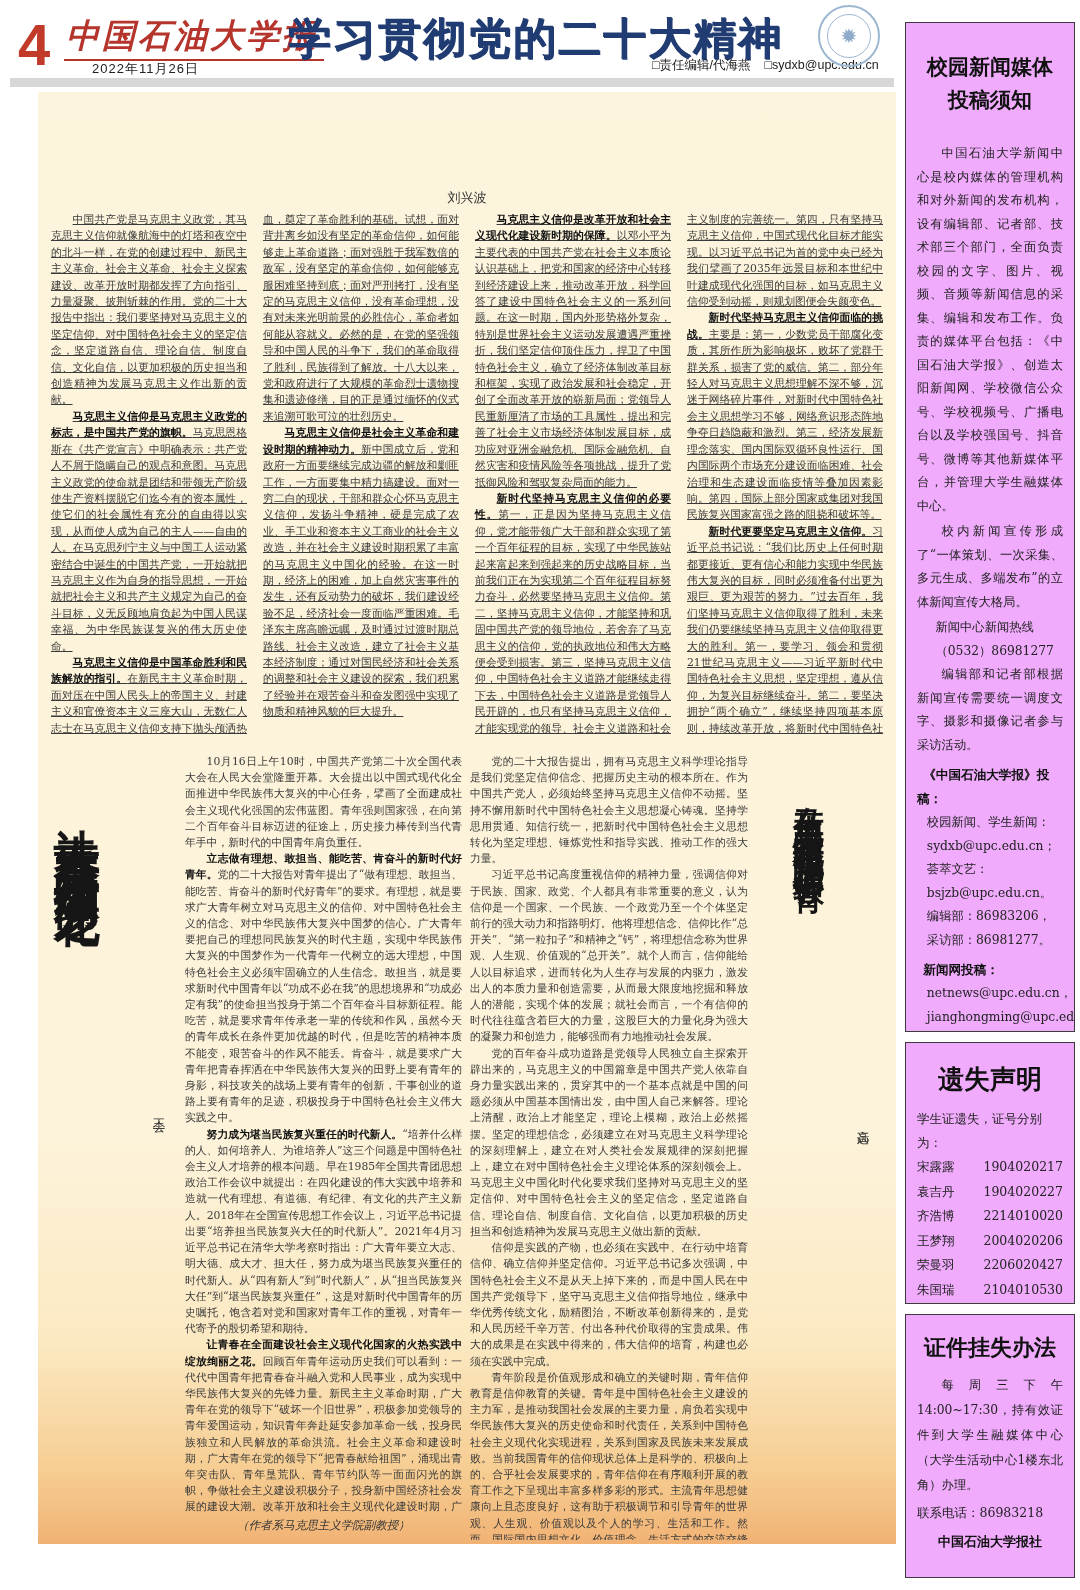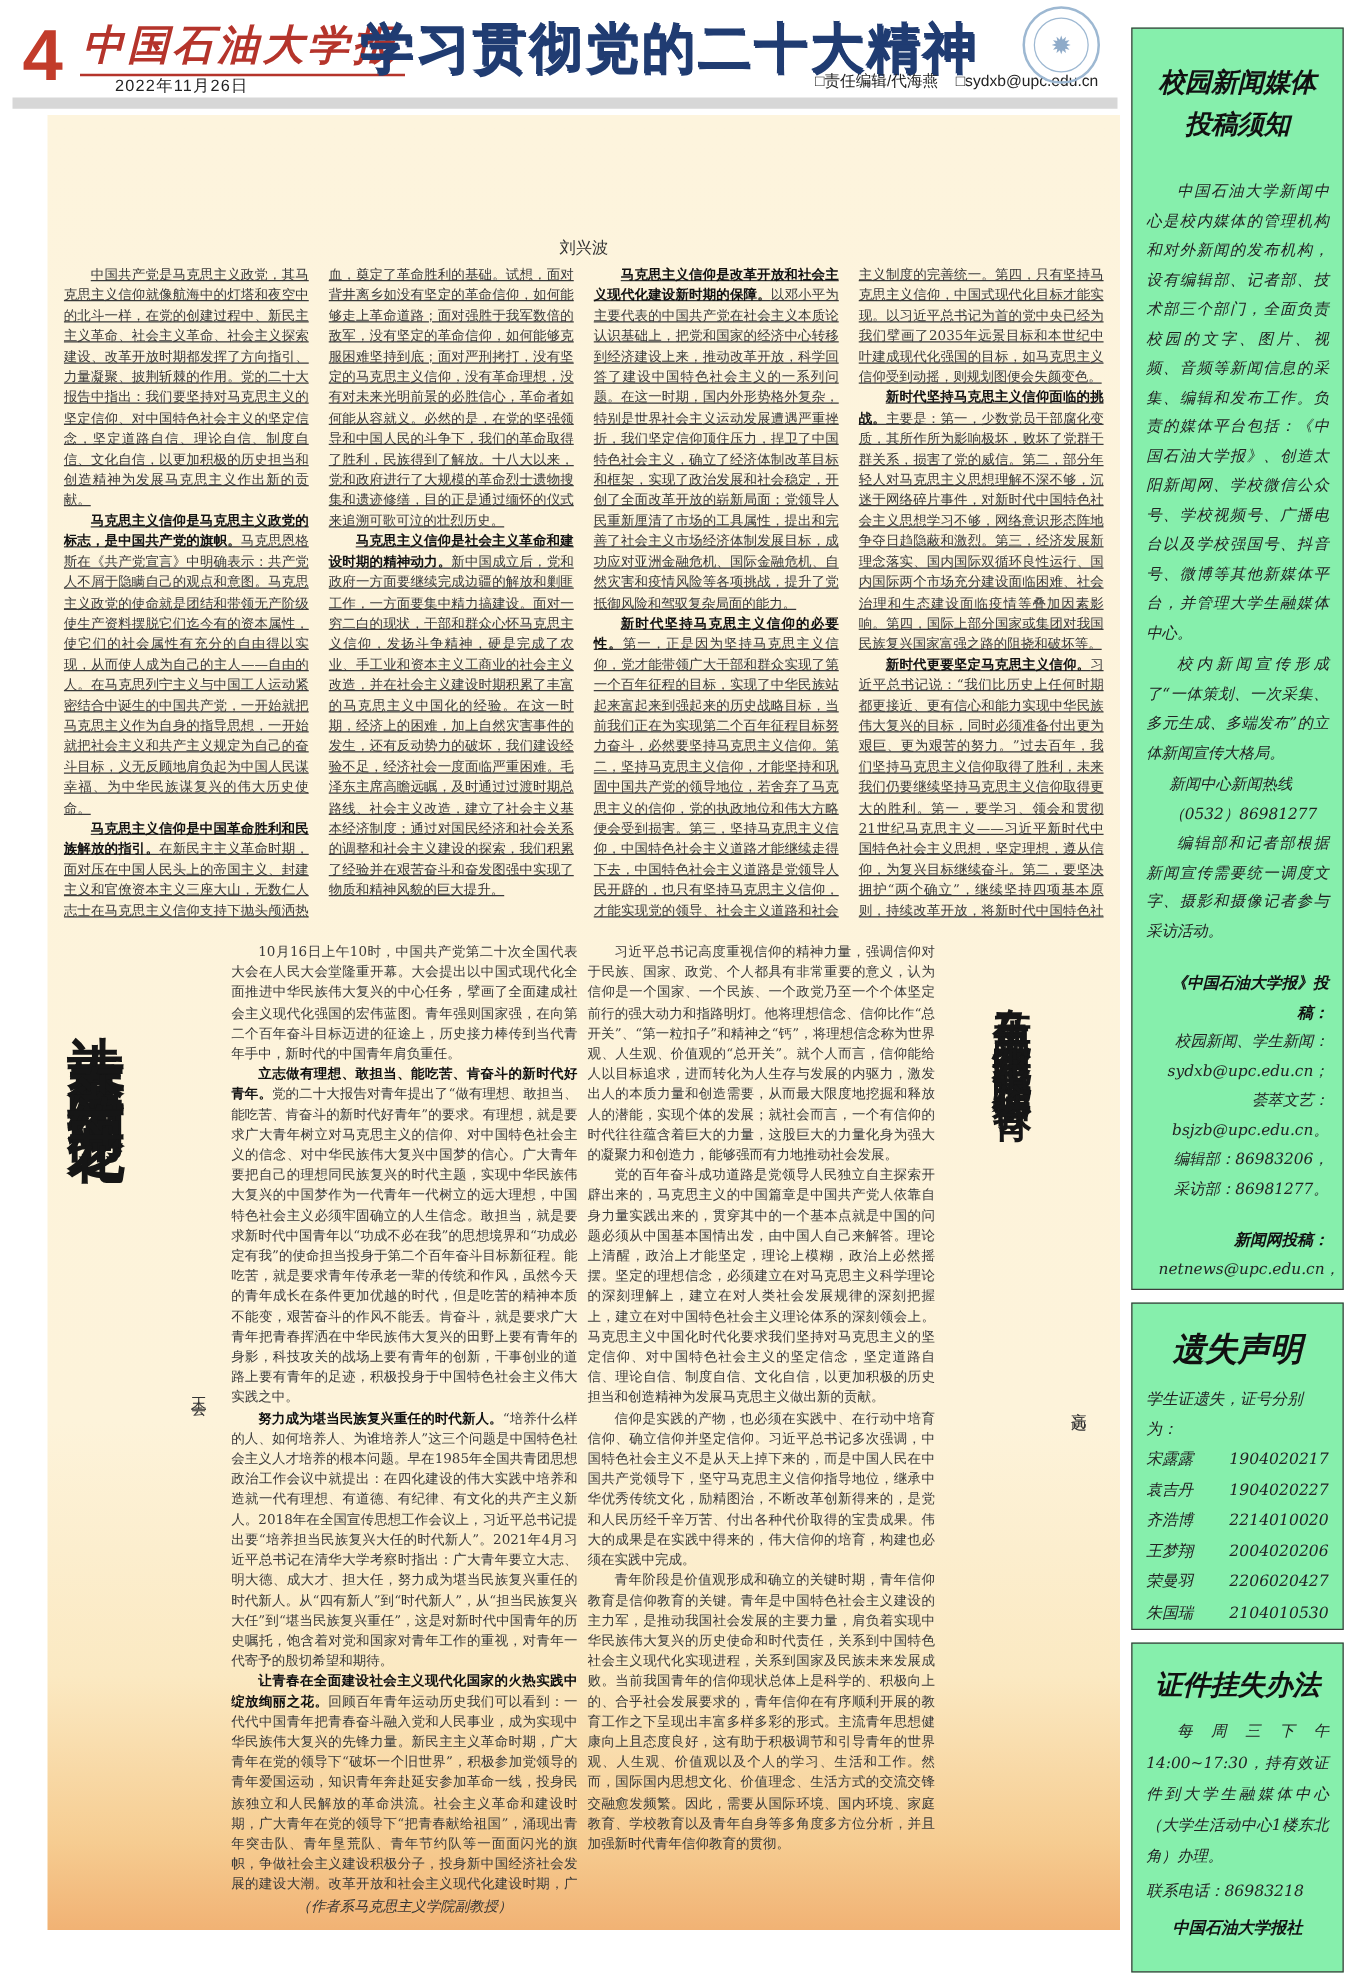--- a/index.html
+++ b/index.html
@@ -45,34 +45,34 @@
   .vauthor.wanghui{left:112px;top:1016px;}
   .vauthor.gaoyuan{left:816px;top:1028px;}
   .bcol{position:absolute;top:662px;height:786px;display:flex;flex-direction:column;}
   .bcol .art-body{flex:1;overflow:hidden;font-size:10.8px;line-height:16.2px;text-align:justify;color:#3a3a3a;}
   .bcol .art-body p{margin:0;text-indent:2em;}
   .bcol .art-body p b{color:#111;}
   .bcol .art-attr{height:22px;font-size:11.5px;text-align:center;padding-top:4px;}
   .bcol.c1{left:147px;width:277px;}
   .bcol.c2{left:432px;width:278px;}
   
-  .sbox{position:absolute;left:905px;width:170px;border:1.5px solid #3c3c3c;background:#86efac;
-    box-sizing:border-box;padding:12px 11px;overflow:hidden;font-style:italic;}
+  .sbox{position:absolute;left:905px;width:170px;border:1.5px solid #3c3c3c;background:#f0abfc;
+    box-sizing:border-box;padding:12px 11px;overflow:hidden;}
   .sbox.notice{top:22px;height:1010px;}
   .sbox.lost{top:1042px;height:262px;}
   .sbox.reloss{top:1314px;height:264px;}
   .s-title{font-family:"Liberation Sans",sans-serif;font-weight:bold;color:#111;
     text-align:center;line-height:1.55;}
   .notice .s-title{font-size:21px;margin:16px 0 26px;}
   .lost .s-title{font-size:26px;margin:4px 0 8px;}
   .reloss .s-title{font-size:22px;margin:4px 0 8px;}
   .s-par{font-size:12.3px;line-height:23.5px;text-align:justify;text-indent:2em;margin:0 0 2px;color:#222;}
   .s-line{font-size:12.3px;line-height:23.5px;color:#222;}
   .s-line.ind1{text-indent:1.5em;}
-  .contact{margin-top:17px;text-align:right;}
+  .contact{margin-top:6px;}
   .contact .c-head{font-family:"Liberation Sans",sans-serif;font-weight:bold;font-size:12.6px;
     line-height:24px;color:#111;text-indent:0.5em;}
   .contact .c-line{font-size:12.3px;line-height:23.5px;text-indent:0.8em;color:#222;
     font-family:"DejaVu Serif","Liberation Serif",serif;}
   .lost-intro,.lost-outro{font-size:12.5px;line-height:24px;color:#222;}
   .lost-row{display:flex;font-size:12.5px;line-height:24.5px;color:#222;}
   .lost-row .nm{width:62px;text-align:left;margin-right:8px;}
   .reloss .s-par{line-height:25px;}
   .reloss .phone{font-size:12.5px;line-height:25px;color:#222;}
   .reloss .sig{font-family:"Liberation Sans",sans-serif;font-weight:bold;font-size:13px;
@@ -117,20 +117,21 @@
       <p><b>立志做有理想、敢担当、能吃苦、肯奋斗的新时代好青年。</b><span>党的二十大报告对青年提出了“做有理想、敢担当、能吃苦、肯奋斗的新时代好青年”的要求。有理想，就是要求广大青年树立对马克思主义的信仰、对中国特色社会主义的信念、对中华民族伟大复兴中国梦的信心。广大青年要把自己的理想同民族复兴的时代主题，实现中华民族伟大复兴的中国梦作为一代青年一代树立的远大理想，中国特色社会主义必须牢固确立的人生信念。敢担当，就是要求新时代中国青年以“功成不必在我”的思想境界和“功成必定有我”的使命担当投身于第二个百年奋斗目标新征程。能吃苦，就是要求青年传承老一辈的传统和作风，虽然今天的青年成长在条件更加优越的时代，但是吃苦的精神本质不能变，艰苦奋斗的作风不能丢。肯奋斗，就是要求广大青年把青春挥洒在中华民族伟大复兴的田野上要有青年的身影，科技攻关的战场上要有青年的创新，干事创业的道路上要有青年的足迹，积极投身于中国特色社会主义伟大实践之中。</span></p>
       <p><b>努力成为堪当民族复兴重任的时代新人。</b><span>“培养什么样的人、如何培养人、为谁培养人”这三个问题是中国特色社会主义人才培养的根本问题。早在1985年全国共青团思想政治工作会议中就提出：在四化建设的伟大实践中培养和造就一代有理想、有道德、有纪律、有文化的共产主义新人。2018年在全国宣传思想工作会议上，习近平总书记提出要“培养担当民族复兴大任的时代新人”。2021年4月习近平总书记在清华大学考察时指出：广大青年要立大志、明大德、成大才、担大任，努力成为堪当民族复兴重任的时代新人。从“四有新人”到“时代新人”，从“担当民族复兴大任”到“堪当民族复兴重任”，这是对新时代中国青年的历史嘱托，饱含着对党和国家对青年工作的重视，对青年一代寄予的殷切希望和期待。</span></p>
       <p><b>让青春在全面建设社会主义现代化国家的火热实践中绽放绚丽之花。</b><span>回顾百年青年运动历史我们可以看到：一代代中国青年把青春奋斗融入党和人民事业，成为实现中华民族伟大复兴的先锋力量。新民主主义革命时期，广大青年在党的领导下“破坏一个旧世界”，积极参加党领导的青年爱国运动，知识青年奔赴延安参加革命一线，投身民族独立和人民解放的革命洪流。社会主义革命和建设时期，广大青年在党的领导下“把青春献给祖国”，涌现出青年突击队、青年垦荒队、青年节约队等一面面闪光的旗帜，争做社会主义建设积极分子，投身新中国经济社会发展的建设大潮。改革开放和社会主义现代化建设时期，广大青年在党的领导下“团结起来，振兴中华”，积极参加青年志愿者行动、中国青年创业行动，争做“青年文明号”，投身中国特色社会主义事业的生动实践。新时代中国特色社会主义时期，广大青年在党的领导下投身全面建成小康社会、全面建设社会主义现代化国家的历史进程，他们积极参与脱贫攻坚、乡村振兴、疫情防控，用臂膀扛起如山的责任，展现出青春激昂的风采。</span></p>
 
     </div>
     <div class="art-attr attr">（作者系马克思主义学院副教授）</div>
   </div>
 
   <div class="bcol c2">
     <div class="art-body">
+      <p><b></b><span>党的二十大报告提出，拥有马克思主义科学理论指导是我们党坚定信仰信念、把握历史主动的根本所在。作为中国共产党人，必须始终坚持马克思主义信仰不动摇。坚持不懈用新时代中国特色社会主义思想凝心铸魂。坚持学思用贯通、知信行统一，把新时代中国特色社会主义思想转化为坚定理想、锤炼党性和指导实践、推动工作的强大力量。</span></p>
       <p><b></b><span>习近平总书记高度重视信仰的精神力量，强调信仰对于民族、国家、政党、个人都具有非常重要的意义，认为信仰是一个国家、一个民族、一个政党乃至一个个体坚定前行的强大动力和指路明灯。他将理想信念、信仰比作“总开关”、“第一粒扣子”和精神之“钙”，将理想信念称为世界观、人生观、价值观的“总开关”。就个人而言，信仰能给人以目标追求，进而转化为人生存与发展的内驱力，激发出人的本质力量和创造需要，从而最大限度地挖掘和释放人的潜能，实现个体的发展；就社会而言，一个有信仰的时代往往蕴含着巨大的力量，这股巨大的力量化身为强大的凝聚力和创造力，能够强而有力地推动社会发展。</span></p>
       <p><b></b><span>党的百年奋斗成功道路是党领导人民独立自主探索开辟出来的，马克思主义的中国篇章是中国共产党人依靠自身力量实践出来的，贯穿其中的一个基本点就是中国的问题必须从中国基本国情出发，由中国人自己来解答。理论上清醒，政治上才能坚定，理论上模糊，政治上必然摇摆。坚定的理想信念，必须建立在对马克思主义科学理论的深刻理解上，建立在对人类社会发展规律的深刻把握上，建立在对中国特色社会主义理论体系的深刻领会上。马克思主义中国化时代化要求我们坚持对马克思主义的坚定信仰、对中国特色社会主义的坚定信念，坚定道路自信、理论自信、制度自信、文化自信，以更加积极的历史担当和创造精神为发展马克思主义做出新的贡献。</span></p>
       <p><b></b><span>信仰是实践的产物，也必须在实践中、在行动中培育信仰、确立信仰并坚定信仰。习近平总书记多次强调，中国特色社会主义不是从天上掉下来的，而是中国人民在中国共产党领导下，坚守马克思主义信仰指导地位，继承中华优秀传统文化，励精图治，不断改革创新得来的，是党和人民历经千辛万苦、付出各种代价取得的宝贵成果。伟大的成果是在实践中得来的，伟大信仰的培育，构建也必须在实践中完成。</span></p>
       <p><b></b><span>青年阶段是价值观形成和确立的关键时期，青年信仰教育是信仰教育的关键。青年是中国特色社会主义建设的主力军，是推动我国社会发展的主要力量，肩负着实现中华民族伟大复兴的历史使命和时代责任，关系到中国特色社会主义现代化实现进程，关系到国家及民族未来发展成败。当前我国青年的信仰现状总体上是科学的、积极向上的、合乎社会发展要求的，青年信仰在有序顺利开展的教育工作之下呈现出丰富多样多彩的形式。主流青年思想健康向上且态度良好，这有助于积极调节和引导青年的世界观、人生观、价值观以及个人的学习、生活和工作。然而，国际国内思想文化、价值理念、生活方式的交流交锋交融愈发频繁。因此，需要从国际环境、国内环境、家庭教育、学校教育以及青年自身等多角度多方位分析，并且加强新时代青年信仰教育的贯彻。</span></p>
 
     </div>
   </div>
 
   <div class="vhead right">在马克思主义中国化时代化中加强信仰教育</div>
   <div class="vauthor gaoyuan">高远</div>

